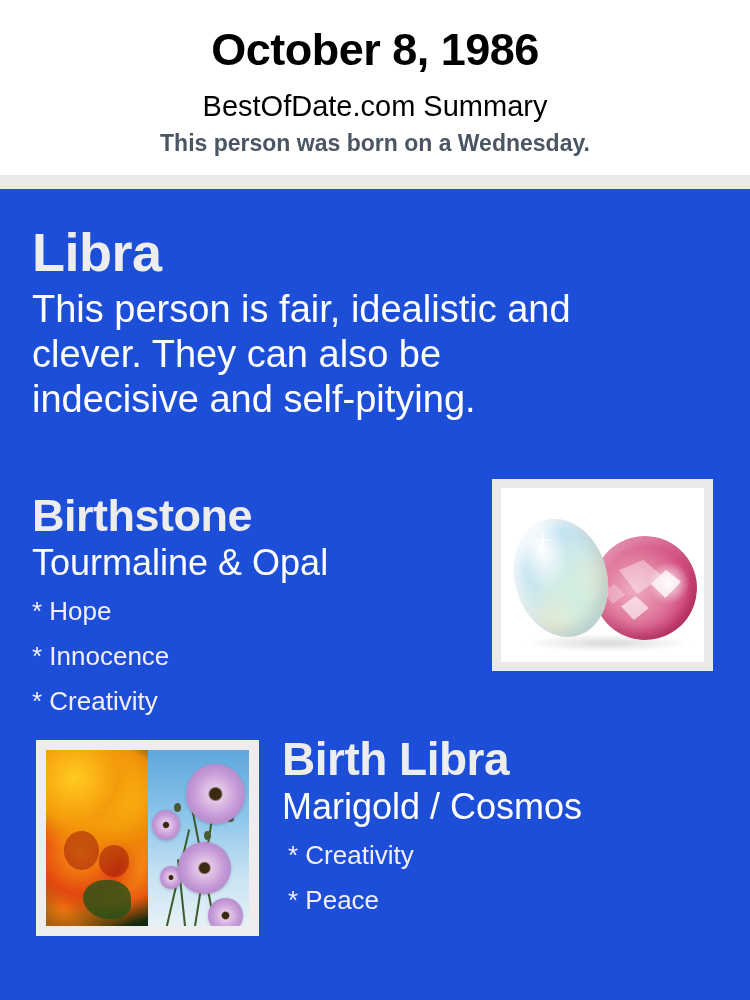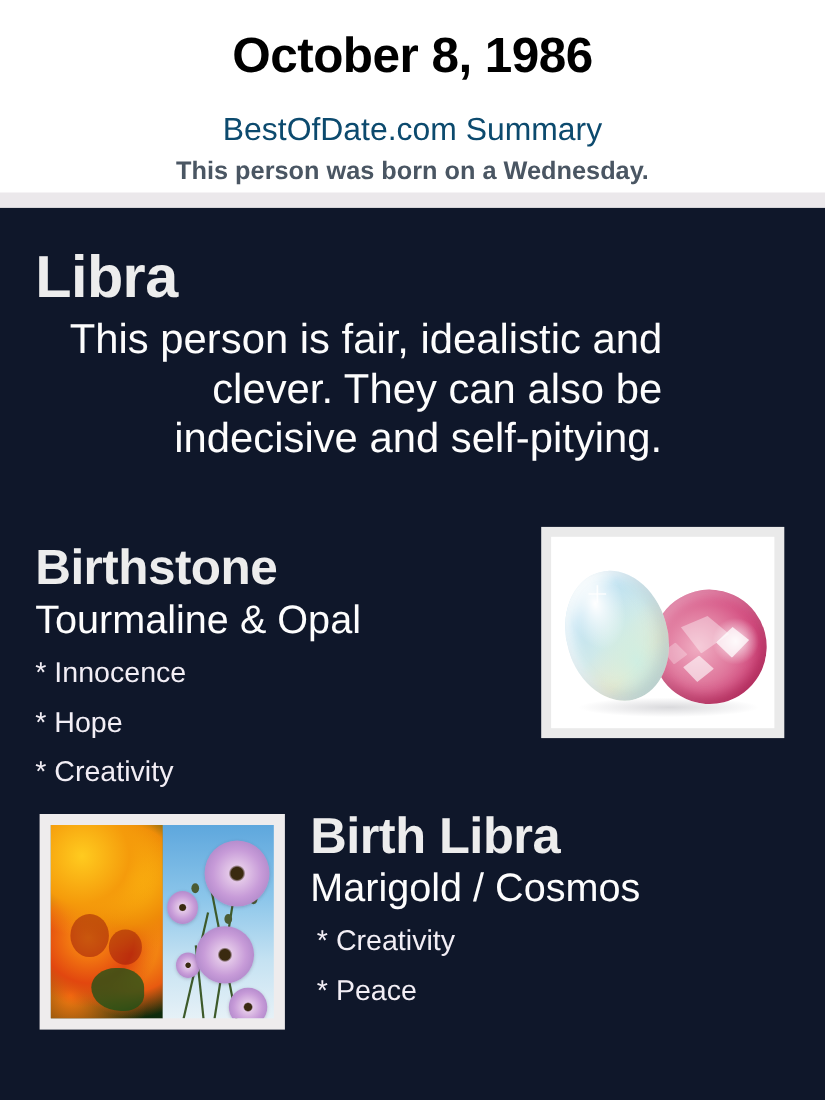--- a/index.html
+++ b/index.html
@@ -28,23 +28,23 @@
     font-size: 45px;
     font-weight: bold;
     color: #000000;
     line-height: 56px;
     letter-spacing: -0.5px;
   }
   .header-site {
     font-family: "Liberation Sans", sans-serif;
     font-size: 29px;
     font-weight: normal;
-    color: #0c4a6e;
+    color: #000000;
     line-height: 40px;
-    margin-top: 20px;
+    margin-top: 8px;
   }
   .header-born {
     font-family: "Liberation Sans", sans-serif;
     font-size: 23px;
     font-weight: bold;
     color: #4a5663;
     line-height: 32px;
     margin-top: 1px;
   }
 
@@ -52,21 +52,21 @@
     width: 750px;
     height: 14px;
     background: #ebe8eb;
   }
 
   
   .body-panel {
     position: relative;
     width: 750px;
     height: 811px;
-    background: #0f172a;
+    background: #1d4ed8;
     box-sizing: border-box;
     overflow: hidden;
   }
 
   .zodiac {
     position: absolute;
     left: 32px;
     top: 32px;
     width: 600px;
   }
@@ -79,21 +79,20 @@
     letter-spacing: -0.5px;
   }
   .zodiac-desc {
     font-family: "Liberation Sans", sans-serif;
     font-size: 38px;
     font-weight: normal;
     color: #fdfdfd;
     line-height: 45px;
     margin-top: 4px;
     max-width: 570px;
-    text-align: right;
   }
 
   
   .stone-block {
     position: absolute;
     left: 32px;
     top: 300px;
     width: 440px;
   }
   .block-title {
@@ -313,22 +312,22 @@
 
   <div class="zodiac">
     <div class="zodiac-title">Libra</div>
     <div class="zodiac-desc">This person is fair, idealistic and clever. They can also be indecisive and self-pitying.</div>
   </div>
 
   <div class="stone-block">
     <div class="block-title">Birthstone</div>
     <div class="block-subtitle">Tourmaline &amp; Opal</div>
     <ul class="bullet-list">
+      <li class="bullet-item">* Hope</li>
       <li class="bullet-item">* Innocence</li>
-      <li class="bullet-item">* Hope</li>
       <li class="bullet-item">* Creativity</li>
     </ul>
   </div>
 
   <div class="gem-frame">
     <div class="gem-inner">
       <div class="gem-shadow"></div>
       <div class="gem-tourmaline"></div>
       <div class="facet f1"></div>
       <div class="facet f2"></div>

